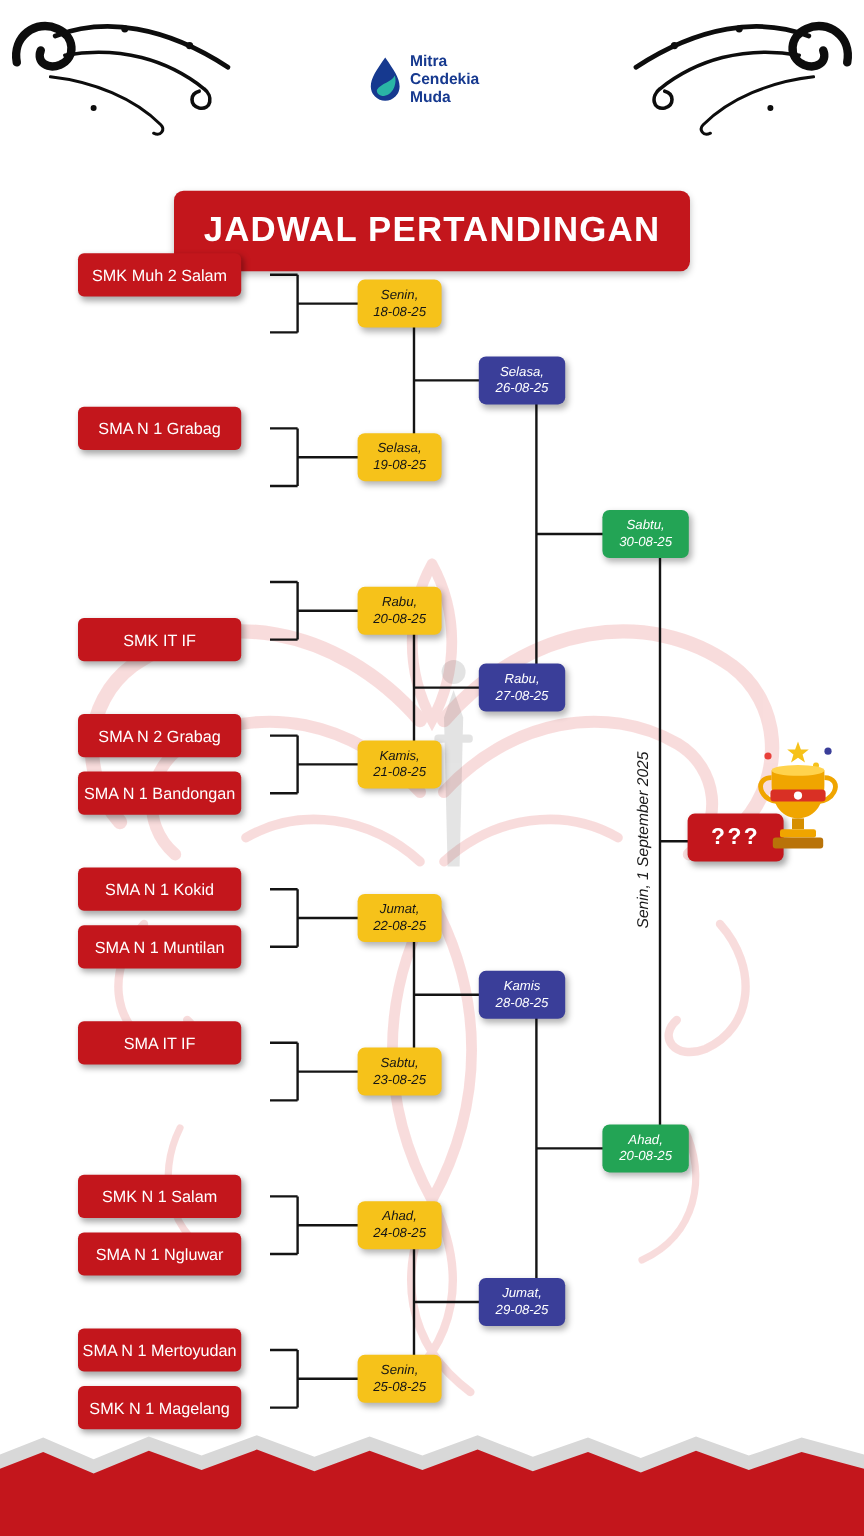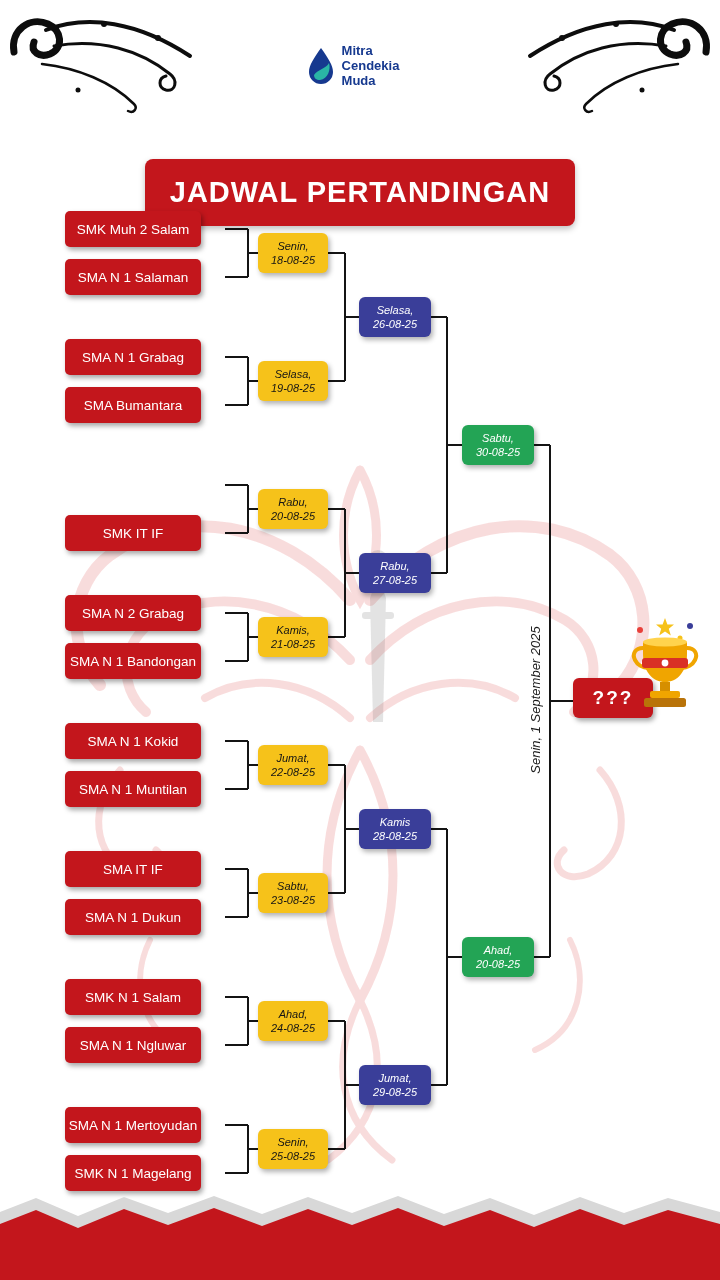--- a/index.html
+++ b/index.html
@@ -42,20 +42,21 @@
     background:var(--red);color:#fff;border-radius:5px;
     display:flex;align-items:center;justify-content:center;
     font-size:13.5px;font-weight:500;text-align:center;
     box-shadow:2px 3px 5px rgba(0,0,0,.35);
   }
   .date{
     position:absolute;width:70px;height:40px;z-index:3;border-radius:6px;
     display:flex;flex-direction:column;align-items:center;justify-content:center;
     font-size:11px;font-style:italic;font-weight:500;line-height:1.3;text-align:right;
     box-shadow:2px 3px 5px rgba(0,0,0,.3);
+    margin-left:40px;
   }
   .r1{left:258px;background:var(--yellow);color:#151515;}
   .r2{left:359px;width:72px;background:var(--blue);color:#fff;}
   .r3{left:462px;width:72px;background:var(--green);color:#fff;}
   .final-date{
     position:absolute;left:428px;top:690px;width:220px;height:20px;z-index:3;
     transform:rotate(-90deg);text-align:center;
     font-style:italic;font-size:13px;font-weight:500;color:#1a1a1a;
   }
   .champion{
@@ -146,30 +147,27 @@
     <div class="logo-text">
       <span>Mitra</span>
       <span>Cendekia</span>
       <span>Muda</span>
     </div>
   </div>
 
   <div class="title-banner">JADWAL PERTANDINGAN</div>
 
   <div class="team" style="top:211px">SMK Muh 2 Salam</div>
-  <div class="team" style="top:259px">SMA N 1 Salaman</div>
   <div class="team" style="top:339px">SMA N 1 Grabag</div>
-  <div class="team" style="top:387px">SMA Bumantara</div>
   <div class="team" style="top:515px">SMK IT IF</div>
   <div class="team" style="top:595px">SMA N 2 Grabag</div>
   <div class="team" style="top:643px">SMA N 1 Bandongan</div>
   <div class="team" style="top:723px">SMA N 1 Kokid</div>
   <div class="team" style="top:771px">SMA N 1 Muntilan</div>
   <div class="team" style="top:851px">SMA IT IF</div>
-  <div class="team" style="top:899px">SMA N 1 Dukun</div>
   <div class="team" style="top:979px">SMK N 1 Salam</div>
   <div class="team" style="top:1027px">SMA N 1 Ngluwar</div>
   <div class="team" style="top:1107px">SMA N 1 Mertoyudan</div>
   <div class="team" style="top:1155px">SMK N 1 Magelang</div>
 
   <div class="date r1" style="top:233px">
     <span>Senin,</span>
     <span>18-08-25</span>
   </div>
   <div class="date r1" style="top:361px">

